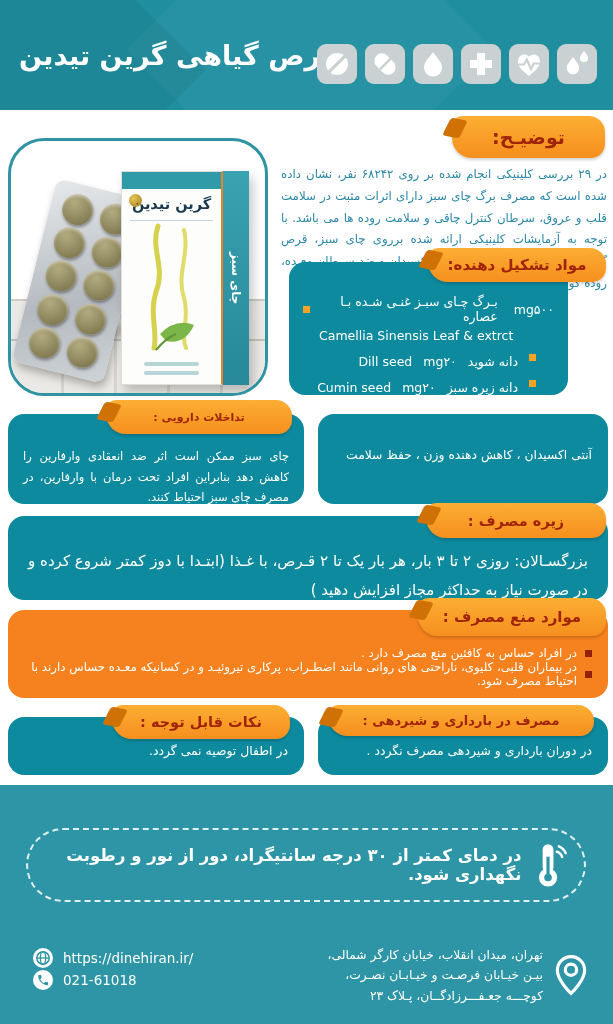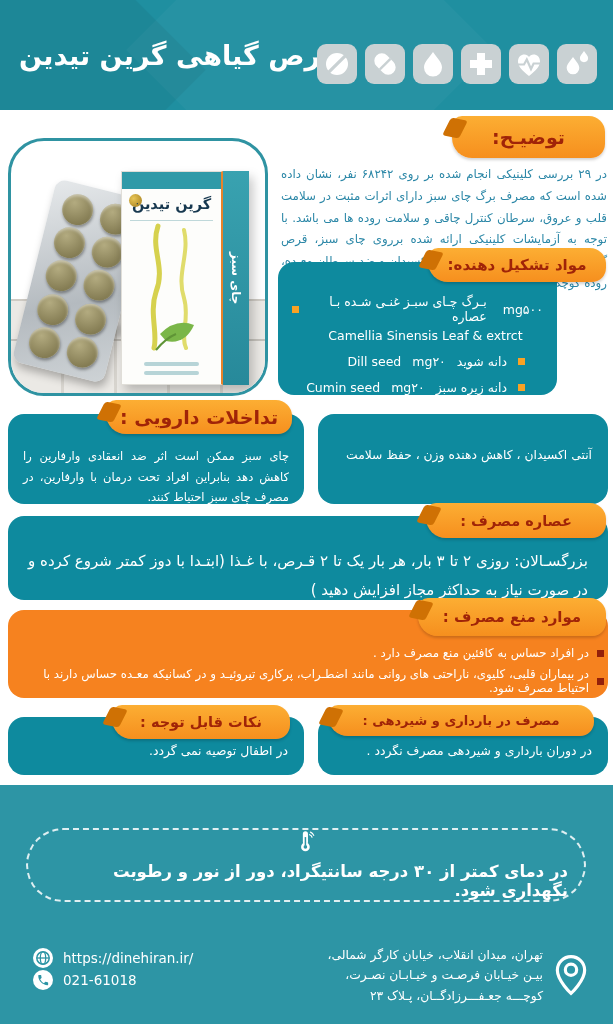--- a/index.html
+++ b/index.html
@@ -30,31 +30,31 @@
   .tbox{position:absolute;background:#0e8a9e;border-radius:16px;color:#fff;box-sizing:border-box;}
   .obox{position:absolute;background:#f6821f;border-radius:16px;color:#fff;box-sizing:border-box;}
 
   .desc-body{position:absolute;left:281px;top:164px;width:326px;font-size:11.8px;line-height:1.85;
        color:#2b87a7;direction:rtl;text-align:justify;text-align-last:right;}
 
   .ing-content{padding:32px 14px 0 14px;font-size:12.5px;}
   .ing-row1a{display:flex;direction:ltr;align-items:center;gap:8px;}
   .ing-row1a .fa{direction:rtl;}
   .ing-row1a .spacer{flex:1;}
-  .ing-row1b{direction:ltr;text-align:center;margin:4px 0 0 16px;font-size:12.5px;}
-  .ing-row{display:flex;direction:ltr;justify-content:flex-end;align-items:center;gap:11px;
+  .ing-row1b{direction:ltr;text-align:left;margin:4px 0 0 16px;font-size:12.5px;}
+  .ing-row{display:flex;direction:ltr;justify-content:flex-end;gap:11px;
        margin-top:11px;padding-right:18px;}
   .sq{display:inline-block;width:7px;height:7px;background:#f9a224;flex:0 0 auto;}
   .sq.red{background:#93200a;}
 
   .box-body{direction:rtl;color:#fff;}
   .inter-body{padding:32px 15px 0 15px;font-size:11.5px;line-height:1.8;text-align:justify;text-align-last:right;}
   .indic-body{padding:34px 16px 0 16px;font-size:12.3px;text-align:right;}
   .dosage-body{padding:31px 20px 0 20px;font-size:15px;line-height:1.9;text-align:justify;text-align-last:right;}
-  .contra-rows{padding:36px 4px 0 16px;display:flex;flex-direction:column;gap:7px;}
+  .contra-rows{padding:36px 16px 0 16px;display:flex;flex-direction:column;}
   .contra-row{display:flex;direction:rtl;align-items:center;gap:8px;font-size:11.8px;text-align:right;}
   .notes-body{padding:26px 16px 0 16px;font-size:12.4px;text-align:right;direction:rtl;}
 
   
   .pcard{position:absolute;left:8px;top:138px;width:260px;height:258px;background:#fff;
        border:3px solid #2f93a2;border-radius:36px;overflow:hidden;box-sizing:border-box;}
   .floor{position:absolute;left:0;right:0;bottom:0;height:92px;border-top:2px solid #cfcbc4;
        background:repeating-linear-gradient(90deg,#ebe9e5 0 50px,#d8d5cf 50px 53px);}
   .floor::before{content:"";position:absolute;left:0;right:0;top:38px;height:2px;background:rgba(160,155,148,0.5);}
   .pshadow{position:absolute;bottom:56px;left:26px;width:200px;height:12px;background:rgba(0,0,0,0.14);
@@ -79,21 +79,21 @@
   .pbox-art{position:absolute;top:50px;left:0;}
   .tinyline{position:absolute;left:22%;right:22%;height:4px;background:#9fc6cb;border-radius:2px;opacity:0.75;}
   .pbox-side{width:26px;background:linear-gradient(180deg,#39a2b0,#27899a);display:flex;
        align-items:center;justify-content:center;}
   .pbox-side span{writing-mode:vertical-rl;color:#fff;font-size:12px;font-weight:bold;letter-spacing:2px;}
 
   
   .band{position:absolute;left:0;top:785px;width:613px;height:239px;background:#2d95a5;}
   .storage{position:absolute;left:26px;top:43px;width:560px;height:74px;box-sizing:border-box;
        border:2px dashed rgba(255,255,255,0.85);border-radius:44px;display:flex;direction:rtl;
-       align-items:center;justify-content:center;gap:10px;padding:0 16px;flex-direction:column;}
+       align-items:center;justify-content:center;gap:10px;padding:0 16px;}
   .storage-text{color:#fff;font-size:16.5px;font-weight:bold;direction:rtl;}
 
   .contact{position:absolute;left:32px;top:162px;color:#ffffff;font-size:13.5px;line-height:1.5;}
   .c-row{display:flex;align-items:center;gap:9px;}
   .c-email{margin:2px 0 6px 31px;}
   .address{position:absolute;right:24px;top:160px;display:flex;direction:rtl;align-items:center;gap:10px;}
   .addr-lines{color:#fff;font-size:12.3px;line-height:1.65;text-align:right;direction:rtl;}
 </style>
 </head>
 <body>
@@ -176,21 +176,21 @@
         <span>چای سبز</span>
       </div>
     </div>
   </div>
 
   <div class="tab" style="left:452px;top:116px;width:153px;height:42px;font-size:19px;">
     <span>توضیـح:</span>
   </div>
   <div class="desc-body">در ۲۹ بررسی کلینیکی انجام شده بر روی ۶۸۲۴۲ نفر، نشان داده شده است که مصرف برگ چای سبز دارای اثرات مثبت در سلامت قلب و عروق، سرطان کنترل چاقی و سلامت روده ها می باشد. با توجه به آزمایشات کلینیکی ارائه شده برروی چای سبز، قرص گیاهی گرین تیدین دارای اثرات آنتی اکسیدان و ضد سرطان معـده، روده کوچک، کولون، پانکـراس و سرطان سینه می باشد.</div>
 
-  <div class="tbox" style="left:278px;top:262px;width:279px;height:133px;">
+  <div class="tbox" style="left:289px;top:262px;width:279px;height:133px;">
     <div class="ing-content">
       <div class="ing-row1a">
         <span class="sq"></span>
         <span class="fa">بـرگ چـای سبـز غنـی شـده بـا عصاره</span>
         <span class="spacer"></span>
         <span>mg۵۰۰</span>
       </div>
       <div class="ing-row1b">Camellia Sinensis Leaf &amp; extrct</div>
       <div class="ing-row">
         <span>Dill seed</span>
@@ -206,33 +206,33 @@
       </div>
     </div>
   </div>
   <div class="tab" style="left:428px;top:248px;width:178px;height:34px;font-size:15px;">
     <span>مواد تشکیل دهنده:</span>
   </div>
 
   <div class="tbox" style="left:8px;top:414px;width:296px;height:90px;">
     <div class="box-body inter-body">چای سبز ممکن است اثر ضد انعقادی وارفارین را کاهش دهد بنابراین افراد تحت درمان با وارفارین، در مصرف چای سبز احتیاط کنند.</div>
   </div>
-  <div class="tab" style="left:106px;top:400px;width:186px;height:34px;font-size:19px;">
+  <div class="tab" style="left:106px;top:400px;width:186px;height:34px;font-size:11px;">
     <span>تداخلات دارویی :</span>
   </div>
 
   <div class="tbox" style="left:318px;top:414px;width:290px;height:90px;">
     <div class="box-body indic-body">آنتی اکسیدان ، کاهش دهنده وزن ، حفظ سلامت</div>
   </div>
 
   <div class="tbox" style="left:8px;top:516px;width:600px;height:84px;">
     <div class="box-body dosage-body">بزرگسـالان: روزی ۲ تا ۳ بار، هر بار یک تا ۲ قـرص، با غـذا (ابتـدا با دوز کمتر شروع کرده و در صورت نیاز به حداکثر مجاز افزایش دهید )</div>
   </div>
   <div class="tab" style="left:426px;top:503px;width:180px;height:35px;font-size:14.5px;">
-    <span>عصاره مصرف :</span>
+    <span>زیره مصرف :</span>
   </div>
 
   <div class="obox" style="left:8px;top:610px;width:600px;height:88px;">
     <div class="contra-rows">
       <div class="contra-row">
         <span class="sq red"></span>
         <span>در افراد حساس به کافئین منع مصرف دارد .</span>
       </div>
       <div class="contra-row">
         <span class="sq red"></span>

